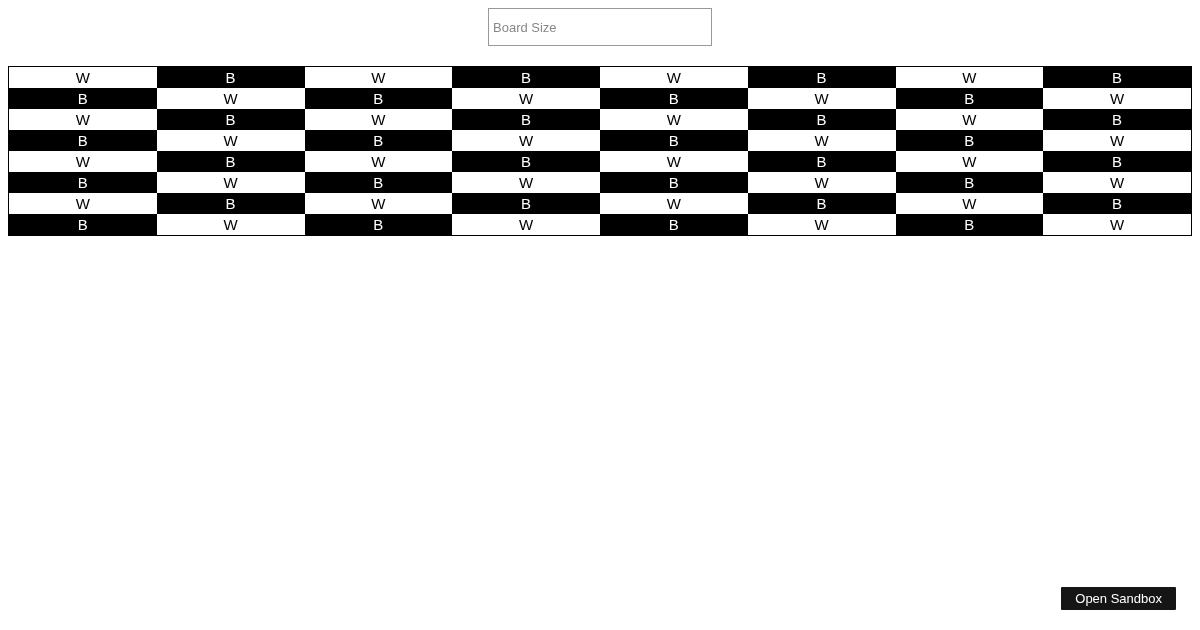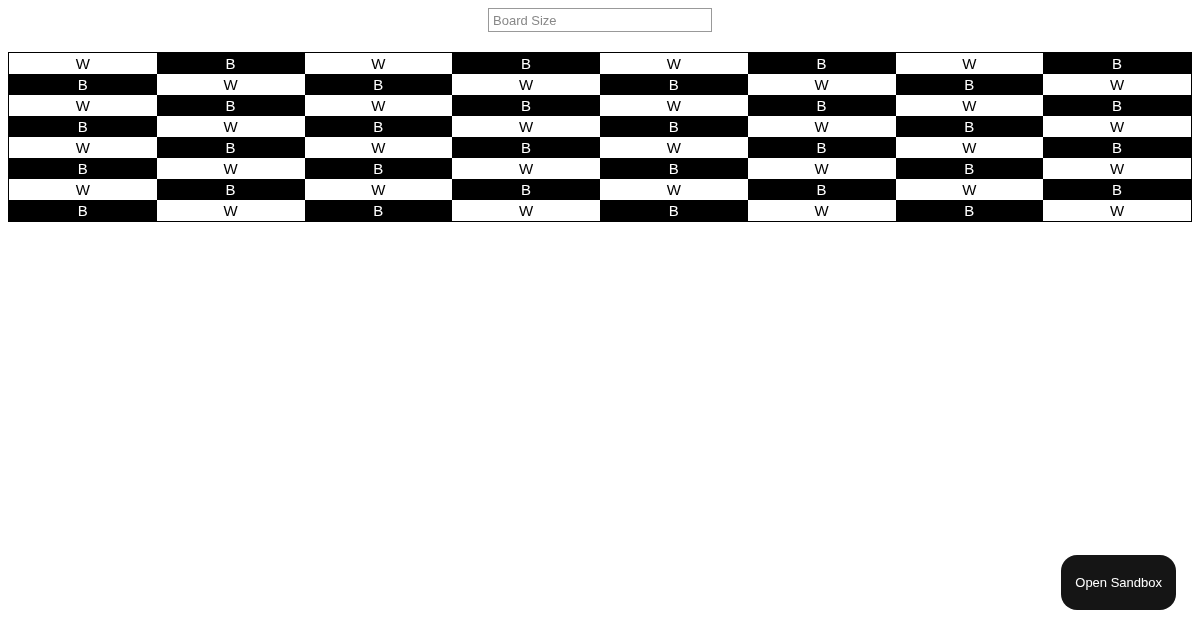--- a/index.html
+++ b/index.html
@@ -13,21 +13,21 @@
       height: 630px;
       position: relative;
       background: white;
     }
     .input-wrapper {
       text-align: center;
       padding: 8px 0;
     }
     .board-input {
       width: 224px;
-      height: 24px;
+      height: 38px;
       padding: 2px 4px;
       font-size: 13px;
       border: 1px solid #999;
       font-family: Arial, Helvetica, sans-serif;
     }
     .board-input::placeholder {
       color: #888;
     }
     .board {
       margin: 12px 8px 0 8px;
@@ -52,22 +52,22 @@
       background: #000;
       color: #fff;
     }
     .sandbox-btn {
       position: absolute;
       bottom: 20px;
       right: 24px;
       background: #151515;
       color: #fff;
       border: none;
-      border-radius: 16px;
-      padding: 20px 14px;
+      border-radius: 1px;
+      padding: 4px 14px;
       font-size: 13px;
       cursor: pointer;
       font-family: Arial, Helvetica, sans-serif;
     }
   </style>
 </head>
 <body>
 
 <div class="input-wrapper">
   <input type="text" class="board-input" placeholder="Board Size" style="">

